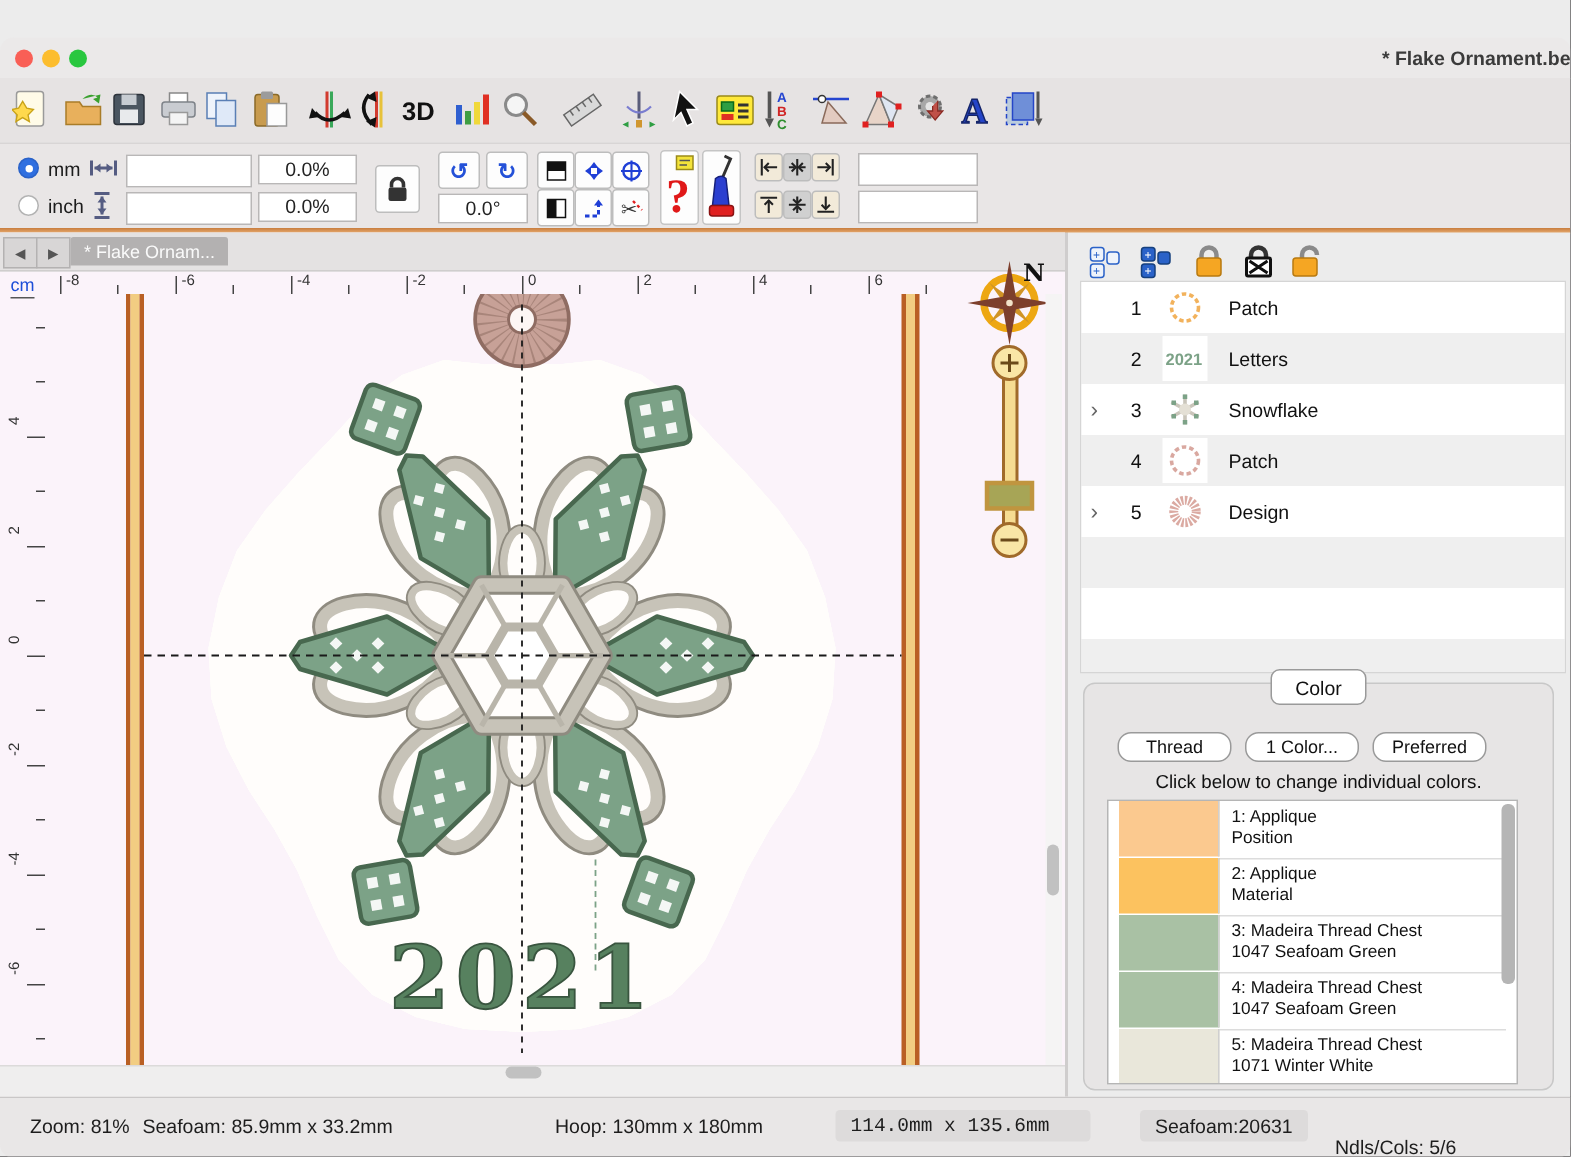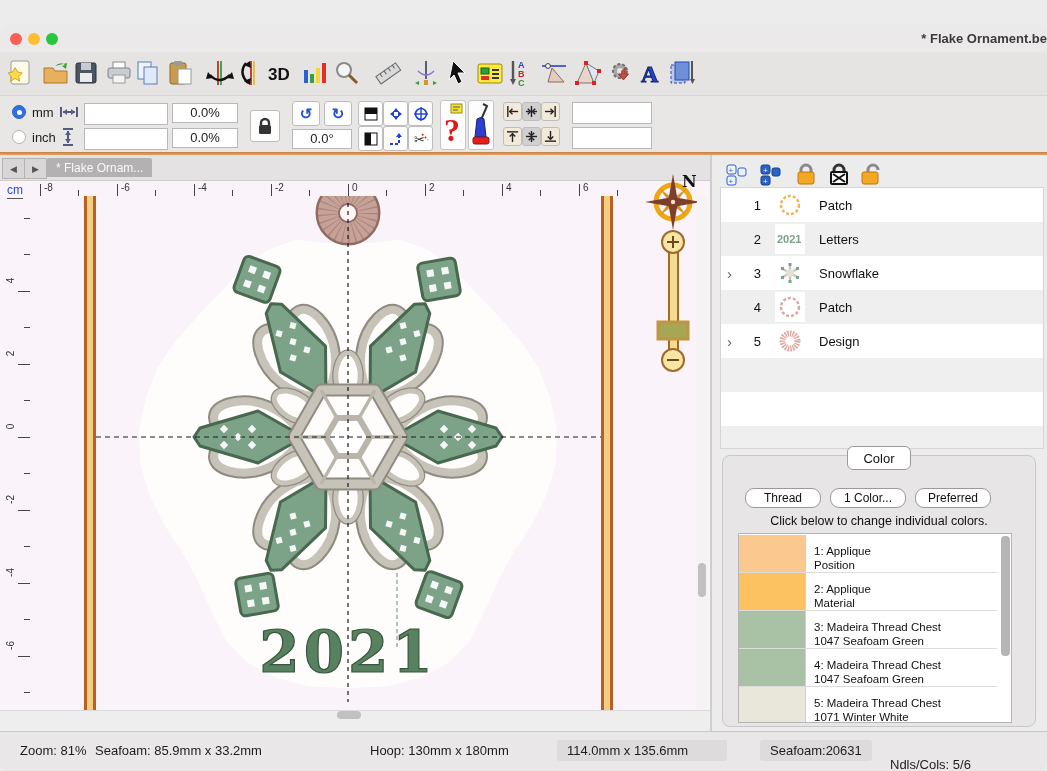--- a/index.html
+++ b/index.html
@@ -37,21 +37,21 @@
   #vthumb{left:698px;top:408px;width:8px;height:34px;background:#c1c1c1;border-radius:4px;}
   
   #divider{left:710px;top:155px;width:2px;height:576px;background:#cfcdcd;}
   #rightpanel{left:712px;top:155px;width:335px;height:576px;background:#ececec;}
   .objrow{left:8px;width:322px;height:34px;display:flex;align-items:center;font-size:13px;color:#111;border-bottom:1px solid #e2e2e2;}
   .objrow .num{width:26px;text-align:right;margin-left:14px;}
   .objrow .thumb{width:30px;height:30px;margin-left:14px;background:#fff;display:flex;align-items:center;justify-content:center;}
   .objrow .olabel{margin-left:14px;}
   .disc{position:absolute;left:6px;color:#666;font-size:15px;}
   .pillbtn{background:#fff;border:1px solid #9a9a9a;border-radius:9px;font-size:12px;color:#111;display:flex;align-items:center;justify-content:center;}
-  .crow{left:0;width:258px;height:38px;border-bottom:1px solid #dcdcdc;display:flex;align-items:flex-end;}
+  .crow{left:7px;width:258px;height:38px;border-bottom:1px solid #dcdcdc;display:flex;}
   .crow .sw{width:66px;height:37px;border-right:1px solid #cfcfcf;}
   .crow .ctext{padding:4px 0 0 8px;font-size:11.5px;line-height:14px;color:#111;}
   
   #statusbar{left:0;top:731px;width:1047px;height:40px;background:#e9e7e7;border-top:1px solid #c9c7c7;font-size:13px;color:#1d1d1d;border-radius:0 0 9px 9px;}
   .statbox{background:#dddbdb;border-radius:3px;padding:3px 10px;}
   svg{display:block;}
 </style>
 </head>
 <body>
 
@@ -704,18 +704,18 @@
         </div>
         <div class="abs" style="right:1px;top:2px;width:9px;height:120px;background:#b5b5b5;border-radius:4px;"></div>
       </div>
     </div>
   </div>
 
   <div class="abs" id="statusbar">
     <span class="abs" style="left:20px;top:11px;">Zoom: 81%</span>
     <span class="abs" style="left:95px;top:11px;">Seafoam: 85.9mm x 33.2mm</span>
     <span class="abs" style="left:370px;top:11px;">Hoop: 130mm x 180mm</span>
-    <span class="abs statbox" style="left:557px;top:8px;width:150px;">114.0mm x 135.6mm</span>
+    <span class="abs statbox" style="left:557px;top:8px;width:150px;font-family:Liberation Mono, monospace;">114.0mm x 135.6mm</span>
     <span class="abs statbox" style="left:760px;top:8px;">Seafoam:20631</span>
     <span class="abs" style="left:890px;top:25px;">Ndls/Cols: 5/6</span>
   </div>
 
 </div>
 
 </body></html>

